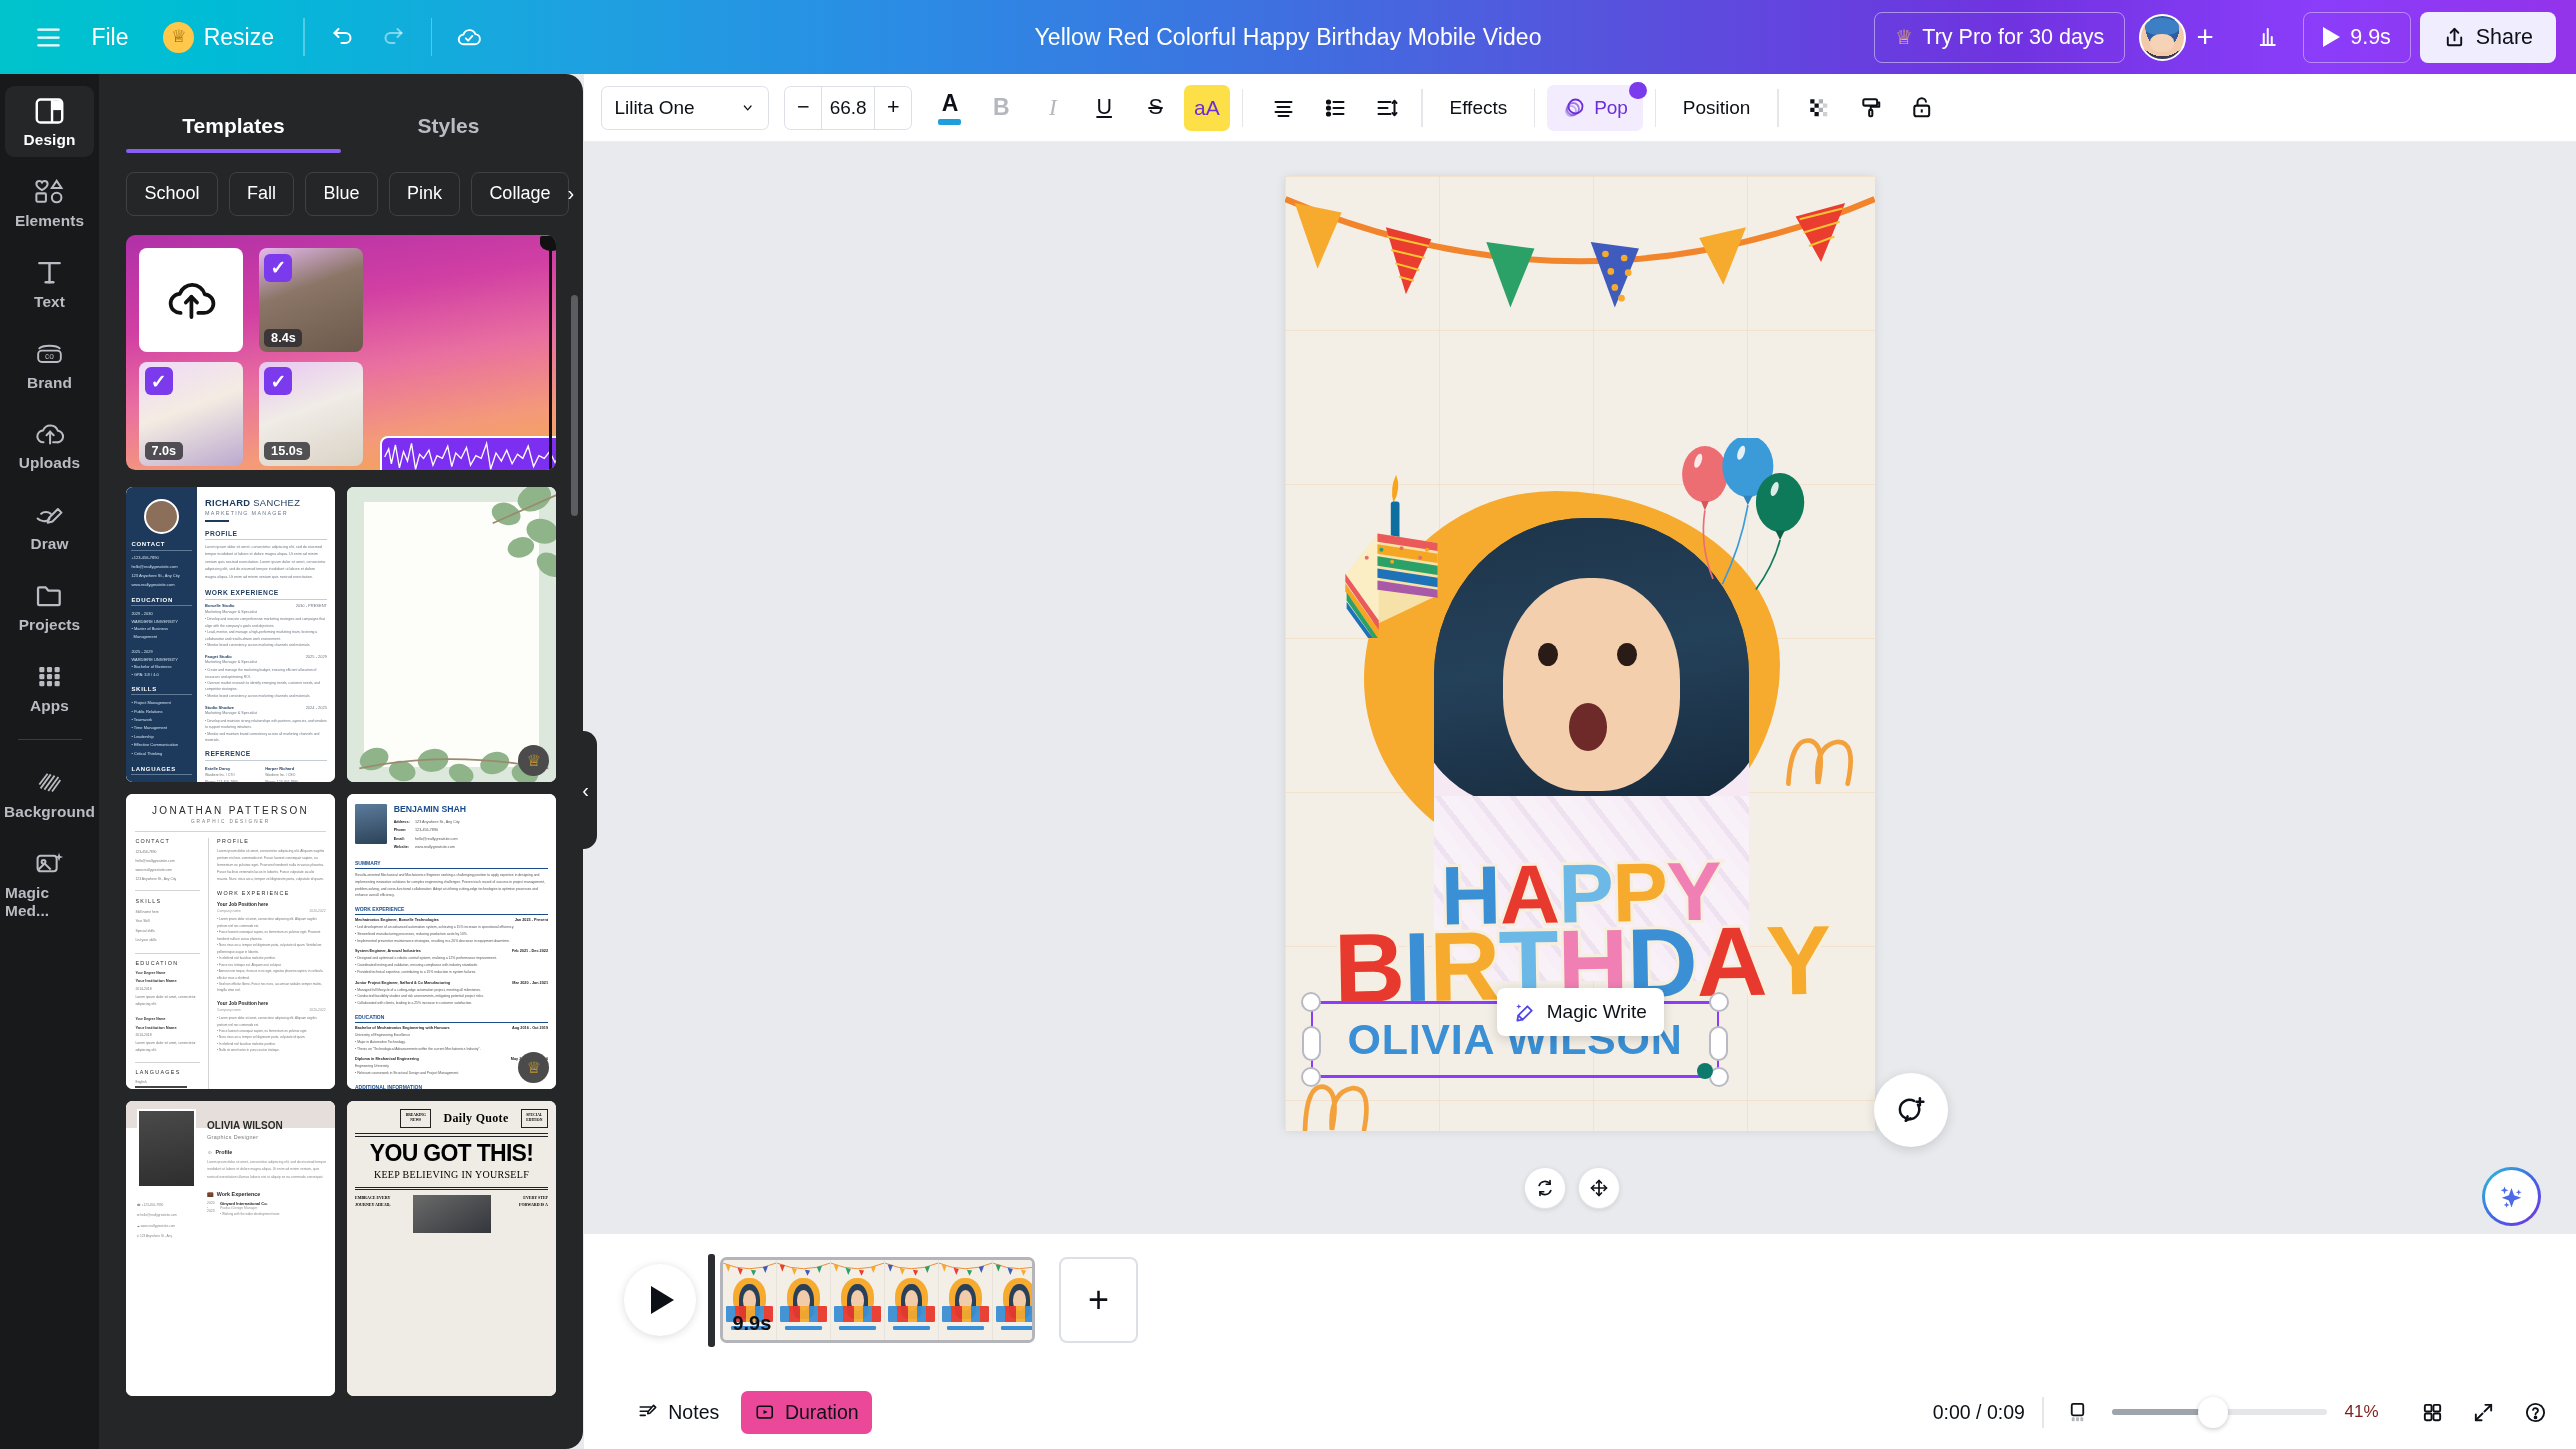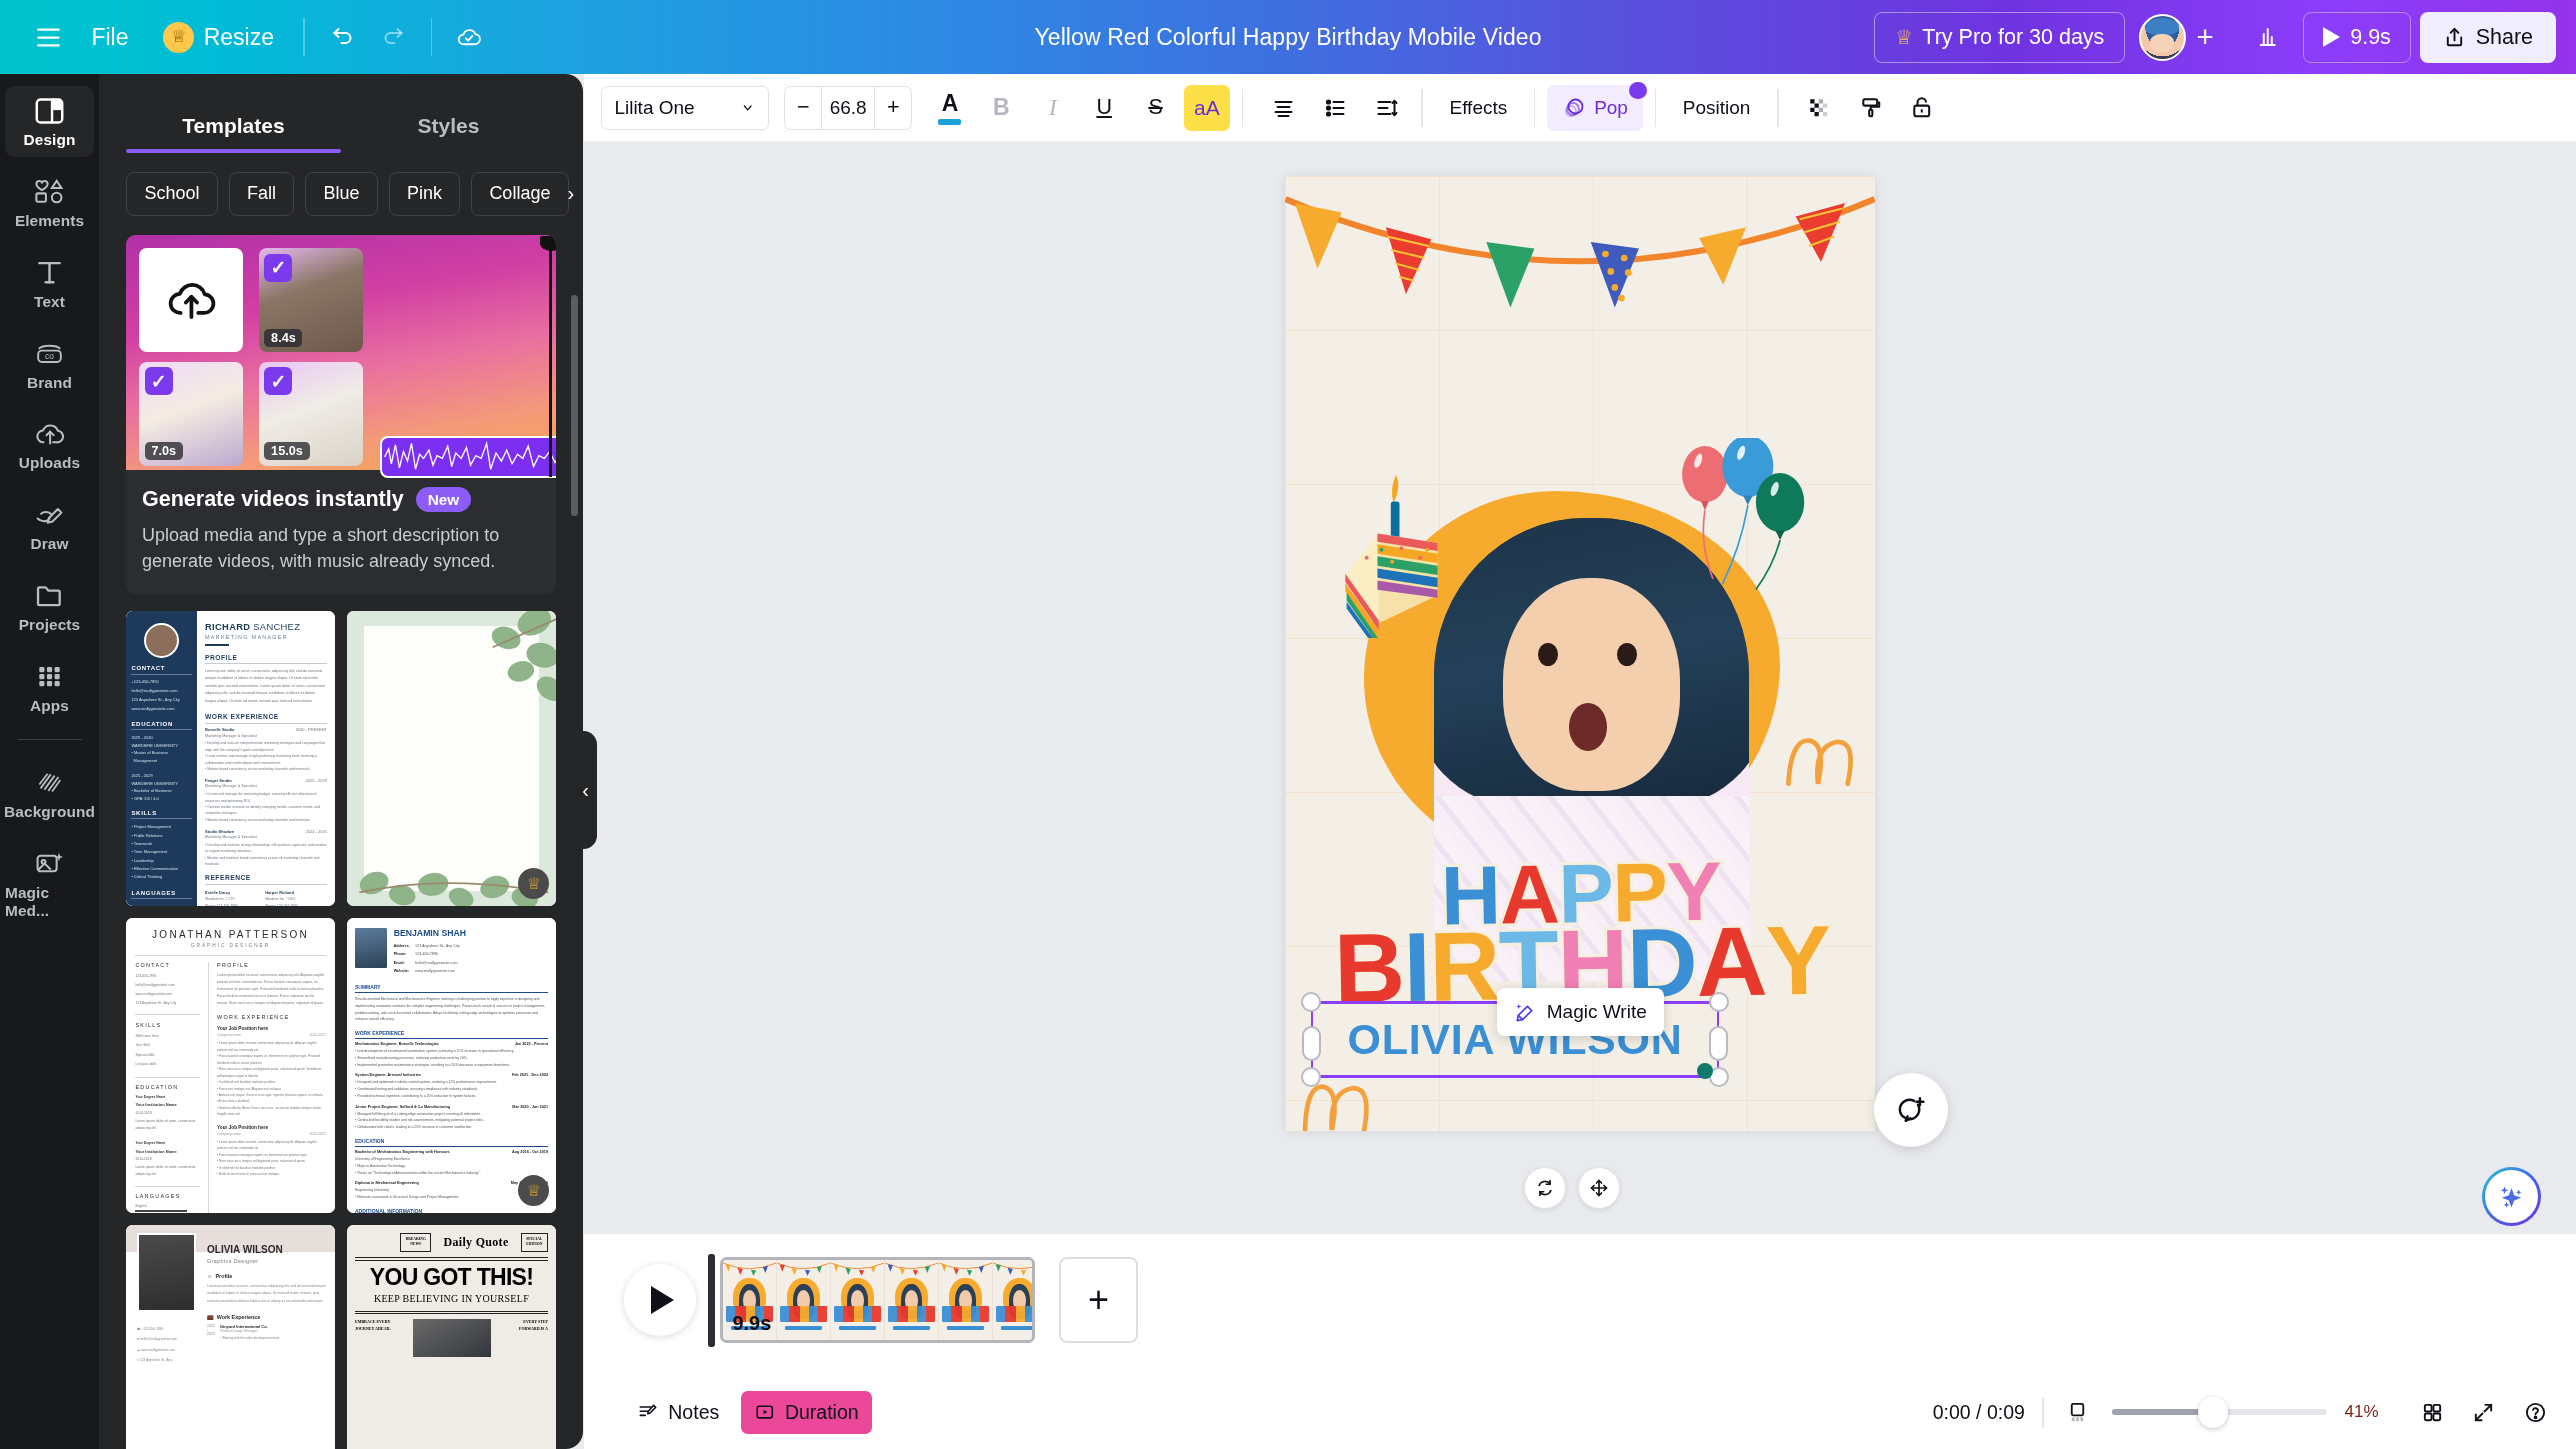--- a/index.html
+++ b/index.html
@@ -664,27 +664,20 @@
         <div class="pg dog3">
           <div class="pg-check">✓</div>
           <div class="pg-label">15.0s</div>
         </div>
         <div class="audio-bar">
           <svg width="228" height="38" viewBox="0 0 340 56" preserveAspectRatio="none">
             <polyline fill="none" stroke="#fff" stroke-width="2" points="4,28 10,16 14,38 20,10 26,44 32,20 38,34 44,8 50,46 56,24 62,30 70,18 76,40 82,26 90,30 98,12 104,42 110,22 118,30 126,14 132,40 140,26 148,30 156,8 162,46 170,22 178,34 186,18 194,38 202,24 210,30 218,12 226,42 234,26 242,30 250,20 258,36 266,24 274,30 282,16 290,40 298,26 306,30 314,22 322,34 330,28 336,28"></polyline>
           </svg>
         </div>
         <div class="playhead"></div>
-      </div>
-      <div class="promo-body">
-        <div class="promo-title-row">
-          <span class="promo-title">Generate videos instantly</span>
-          <span class="badge-new">New</span>
-        </div>
-        <div class="promo-desc">Upload media and type a short description to generate videos, with music already synced.</div>
       </div>
     </div>
 
     <div class="tpl-grid">
 
       <div class="tpl">
         <div style="position:absolute;inset:0;display:flex;background:#fff;">
           <div style="width:34%;background:#1d3a5c;padding:8px 5.4px;">
             <div style="width:35px;height:35px;border-radius:50%;background:#8b6f5a;margin:4px auto 6.7px;border:2px solid #fff;"></div>
             <div style="color:#fff;font-size:6px;font-weight:700;letter-spacing:0.7px;margin:6.7px 0 2px;">CONTACT</div>

